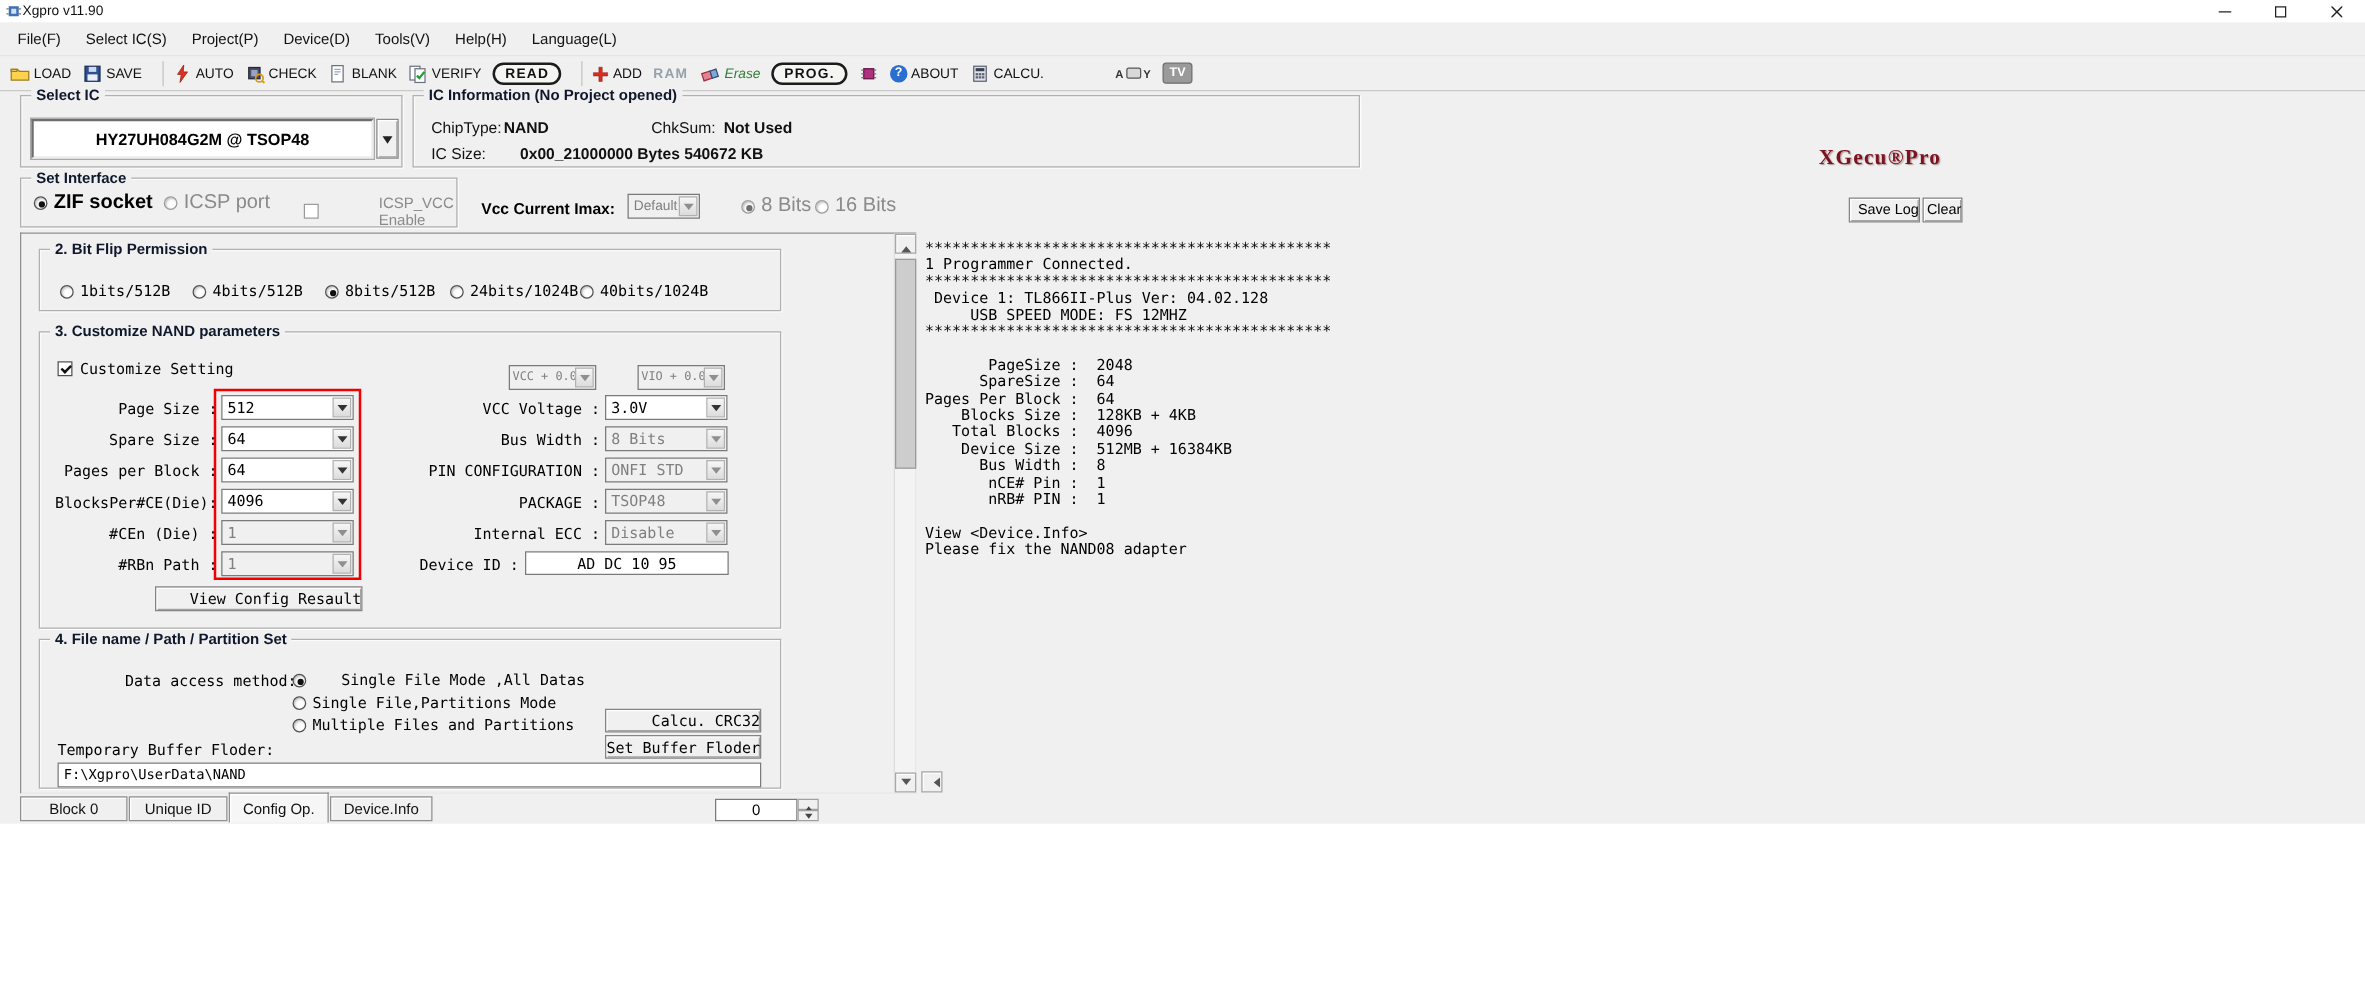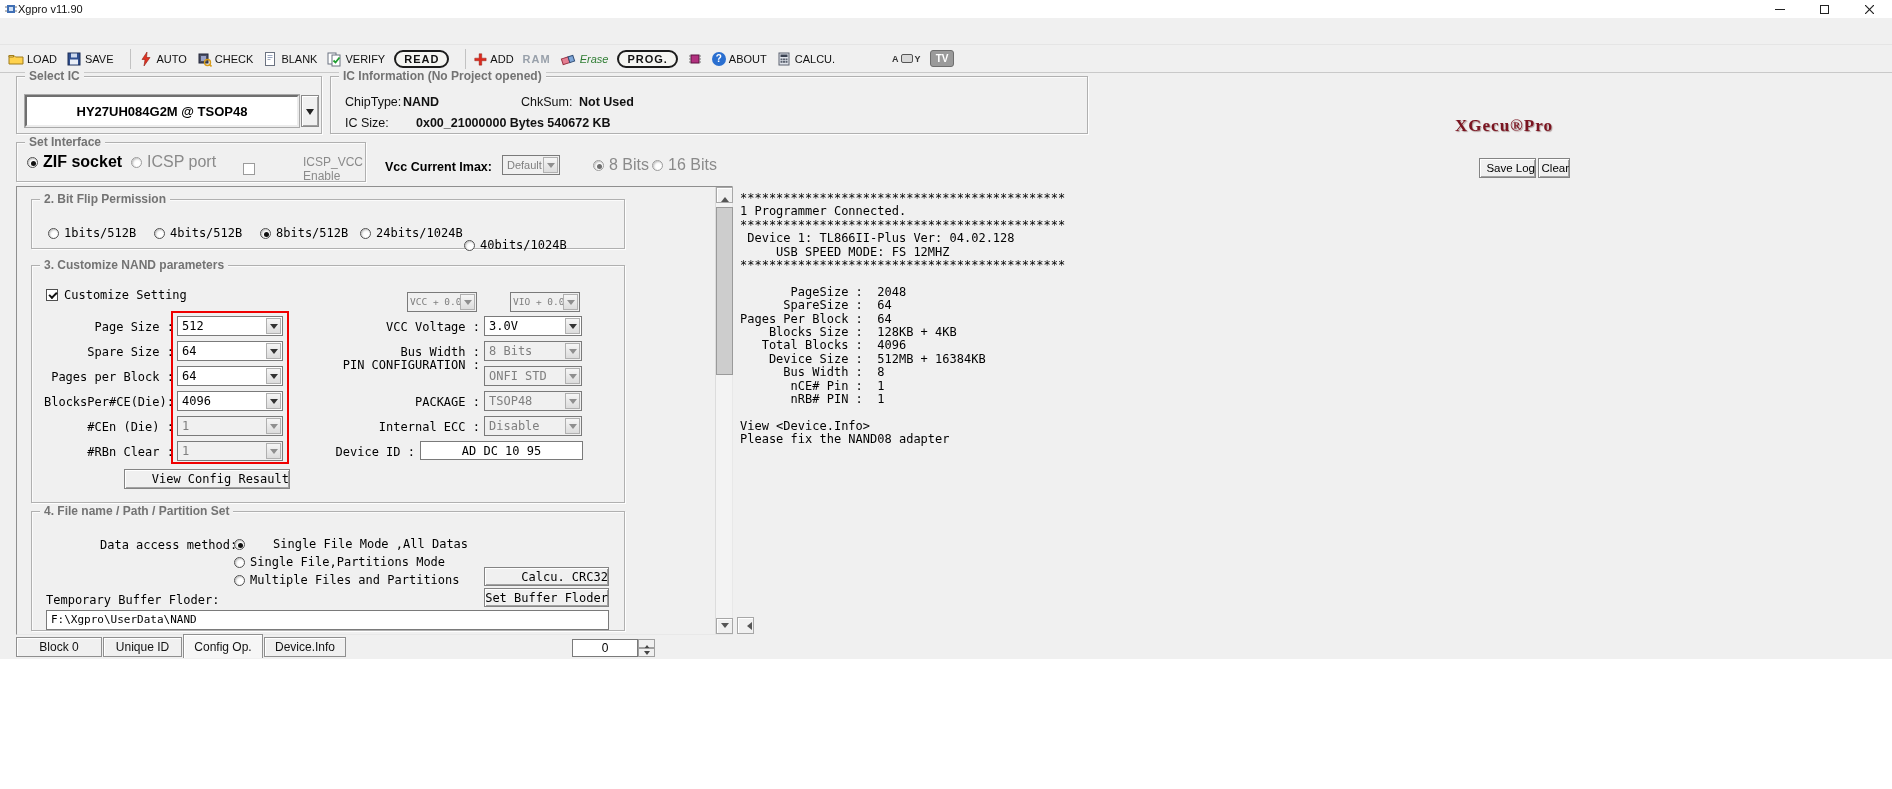--- a/index.html
+++ b/index.html
@@ -27,21 +27,21 @@
   .oval-btn { border:2px solid #1c1c1c; border-radius:11px; padding:1px 8px; font-weight:bold; font-size:11px; letter-spacing:1px; background:#f5f5f2; }
   .ram-text { font-weight:bold; font-size:11px; color:#98a0aa; letter-spacing:1px; }
   .erase-label { font-style:italic; color:#2f7d33; font-size:11px; }
   .icon-circle { width:14px; height:14px; border-radius:50%; background:#2a6fd0; color:#fff; font-size:10px; font-weight:bold; display:flex; align-items:center; justify-content:center; }
   .tv-badge { background:#9a9a9a; border:1px solid #6e6e6e; border-radius:3px; color:#fff; font-weight:bold; font-size:10px; padding:2px 5px; }
   .pinmap { font-size:9px; font-weight:bold; color:#333; display:flex; align-items:center; gap:2px; }
   .pin-ic { width:12px; height:9px; background:#d8d8d8; border:1px solid #555; border-radius:2px; }
 
   
   .group { position:absolute; border:1px solid #b0b0b0; box-shadow:1px 1px 0 rgba(255,255,255,.9), inset 1px 1px 0 rgba(255,255,255,.7); }
-  .glabel { position:absolute; top:-8px; left:8px; background:#f0f0f0; padding:0 4px; font-size:12px; font-weight:bold; color:#737373; white-space:nowrap; }
+  .glabel { position:absolute; top:-8px; left:8px; background:#f0f0f0; padding:0 4px; font-size:12px; font-weight:bold; color:#0f172a; white-space:nowrap; }
 
   
   .combo { position:absolute; height:20px; background:#fff; border:1px solid #7a7a7a; font:12px "DejaVu Sans Mono",monospace; color:#000; line-height:18px; padding-left:4px; overflow:hidden; white-space:nowrap; }
   .combo .drop { position:absolute; top:1px; right:1px; bottom:1px; width:15px; background:linear-gradient(#f6f6f6,#dcdcdc); border:1px solid #b0b0b0; }
   .combo .drop::after { content:""; position:absolute; left:50%; top:50%; margin:-2px 0 0 -4px; border:4px solid transparent; border-top:5px solid #333; }
   .combo.disabled { background:#f0f0f0; color:#7f7f7f; }
   .combo.disabled .drop::after { border-top-color:#8f8f8f; }
   .combo.small { font-size:9.5px; padding-left:2px; }
 
   .mlabel { position:absolute; font:12px "DejaVu Sans Mono",monospace; color:#000; text-align:right; white-space:nowrap; }
@@ -125,20 +125,29 @@
         </div>
       <div class="win-btn">
         <svg width="9" height="9" viewBox="0 0 9 9">
           <line x1="0" y1="0" x2="9" y2="9" stroke="#222" stroke-width="1.2"></line>
           <line x1="9" y1="0" x2="0" y2="9" stroke="#222" stroke-width="1.2"></line>
         </svg>
       </div>
     </div>
   </div>
 
+  <div class="menubar">
+    <div class="menu-item">File(F)</div>
+    <div class="menu-item">Select IC(S)</div>
+    <div class="menu-item">Project(P)</div>
+    <div class="menu-item">Device(D)</div>
+    <div class="menu-item">Tools(V)</div>
+    <div class="menu-item">Help(H)</div>
+    <div class="menu-item">Language(L)</div>
+  </div>
 
   <div class="toolbar">
     <div class="tool">
       <svg width="16" height="16" viewBox="0 0 16 16">
         <path d="M1 4.5 L6 4.5 L7.5 6 L15 6 L15 13 L1 13 Z" fill="#ffd24d" stroke="#a07d1c"></path>
         <path d="M1 4.5 L5.5 4.5 L5.5 6 L1 6 Z" fill="#ffe28a" stroke="#a07d1c"></path>
       </svg>
       <span>LOAD</span>
     </div>
     <div class="tool">
@@ -321,21 +330,21 @@
         <span>4bits/512B</span>
       </div>
       <div class="radio-item checked" style="left:228px;top:26px;">
         <span class="rdot"></span>
         <span>8bits/512B</span>
       </div>
       <div class="radio-item" style="left:328px;top:26px;">
         <span class="rdot"></span>
         <span>24bits/1024B</span>
       </div>
-      <div class="radio-item" style="left:432px;top:26px;margin-top:12px;">
+      <div class="radio-item" style="left:432px;top:26px;">
         <span class="rdot"></span>
         <span>40bits/1024B</span>
       </div>
     </div>
 
     <div class="group" style="left:14px;top:78px;width:594px;height:238px;">
       <span class="glabel">3. Customize NAND parameters</span>
 
       <div class="cbx checked" style="left:14px;top:22px;">
         <span class="cb"></span>
@@ -360,21 +369,21 @@
       <span class="mlabel" style="left:4px;top:129px;width:138px;">BlocksPer#CE(Die):</span>
       <div class="combo" style="left:145px;top:125px;width:106px;">
         <span>4096</span>
         <span class="drop"></span>
       </div>
       <span class="mlabel" style="left:4px;top:154px;width:138px;">#CEn (Die) :</span>
       <div class="combo disabled" style="left:145px;top:150px;width:106px;">
         <span>1</span>
         <span class="drop"></span>
       </div>
-      <span class="mlabel" style="left:4px;top:179px;width:138px;">#RBn Clear :</span>
+      <span class="mlabel" style="left:4px;top:179px;width:138px;">#RBn Path :</span>
       <div class="combo disabled" style="left:145px;top:175px;width:106px;">
         <span>1</span>
         <span class="drop"></span>
       </div>
 
       <div class="combo disabled small" style="left:375px;top:26px;width:70px;">
         <span>VCC + 0.0V</span>
         <span class="drop"></span>
       </div>
       <div class="combo disabled small" style="left:478px;top:26px;width:70px;">
@@ -385,21 +394,21 @@
       <span class="mlabel" style="left:248px;top:54px;width:200px;">VCC Voltage :</span>
       <div class="combo" style="left:452px;top:50px;width:98px;">
         <span>3.0V</span>
         <span class="drop"></span>
       </div>
       <span class="mlabel" style="left:248px;top:79px;width:200px;">Bus Width :</span>
       <div class="combo disabled" style="left:452px;top:75px;width:98px;">
         <span>8 Bits</span>
         <span class="drop"></span>
       </div>
-      <span class="mlabel" style="left:248px;top:92px;width:200px;">PIN CONFIGURATION :</span>
+      <span class="mlabel" style="left:248px;top:104px;width:200px;">PIN CONFIGURATION :</span>
       <div class="combo disabled" style="left:452px;top:100px;width:98px;">
         <span>ONFI STD</span>
         <span class="drop"></span>
       </div>
       <span class="mlabel" style="left:248px;top:129px;width:200px;">PACKAGE :</span>
       <div class="combo disabled" style="left:452px;top:125px;width:98px;">
         <span>TSOP48</span>
         <span class="drop"></span>
       </div>
       <span class="mlabel" style="left:248px;top:154px;width:200px;">Internal ECC :</span>

